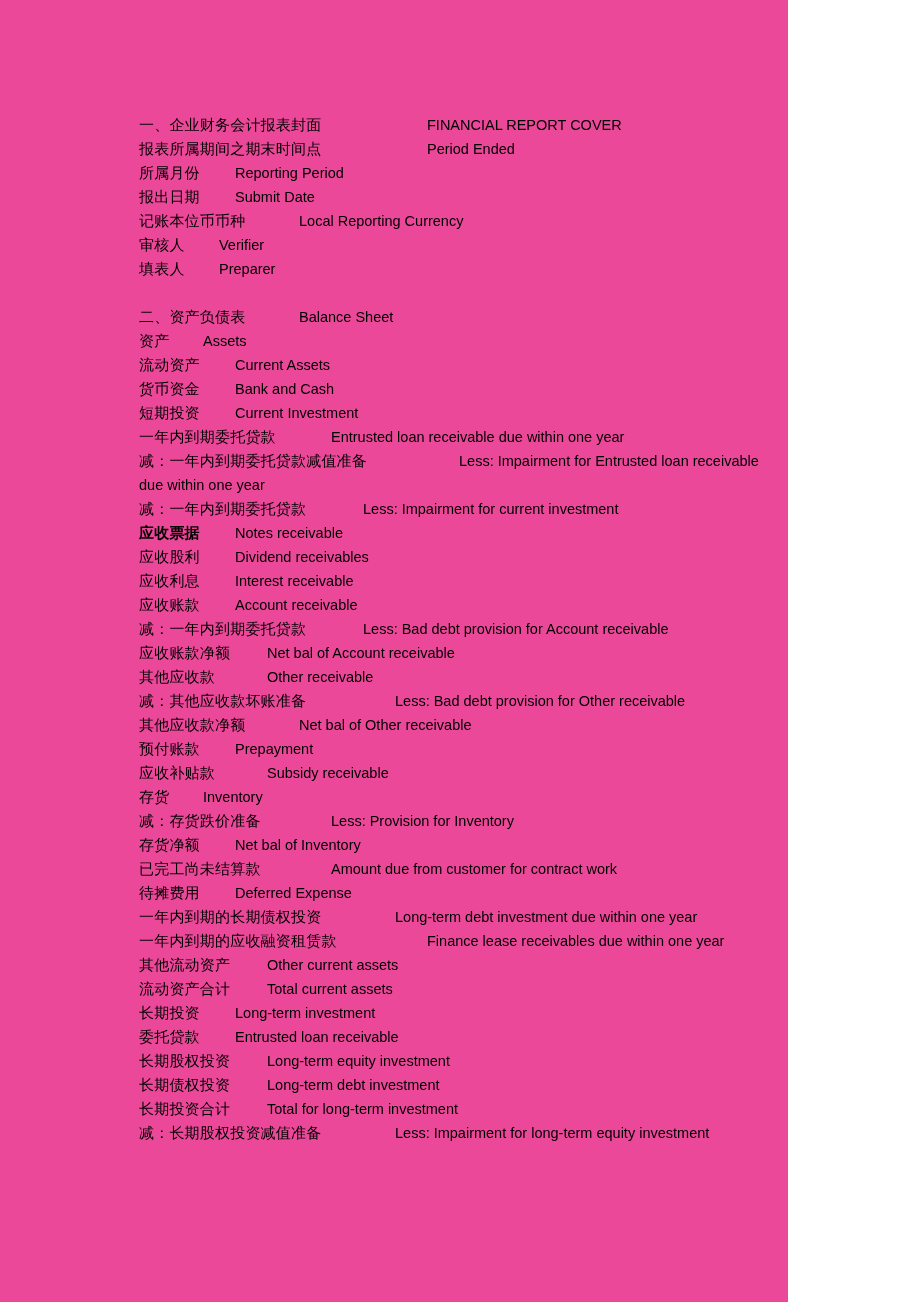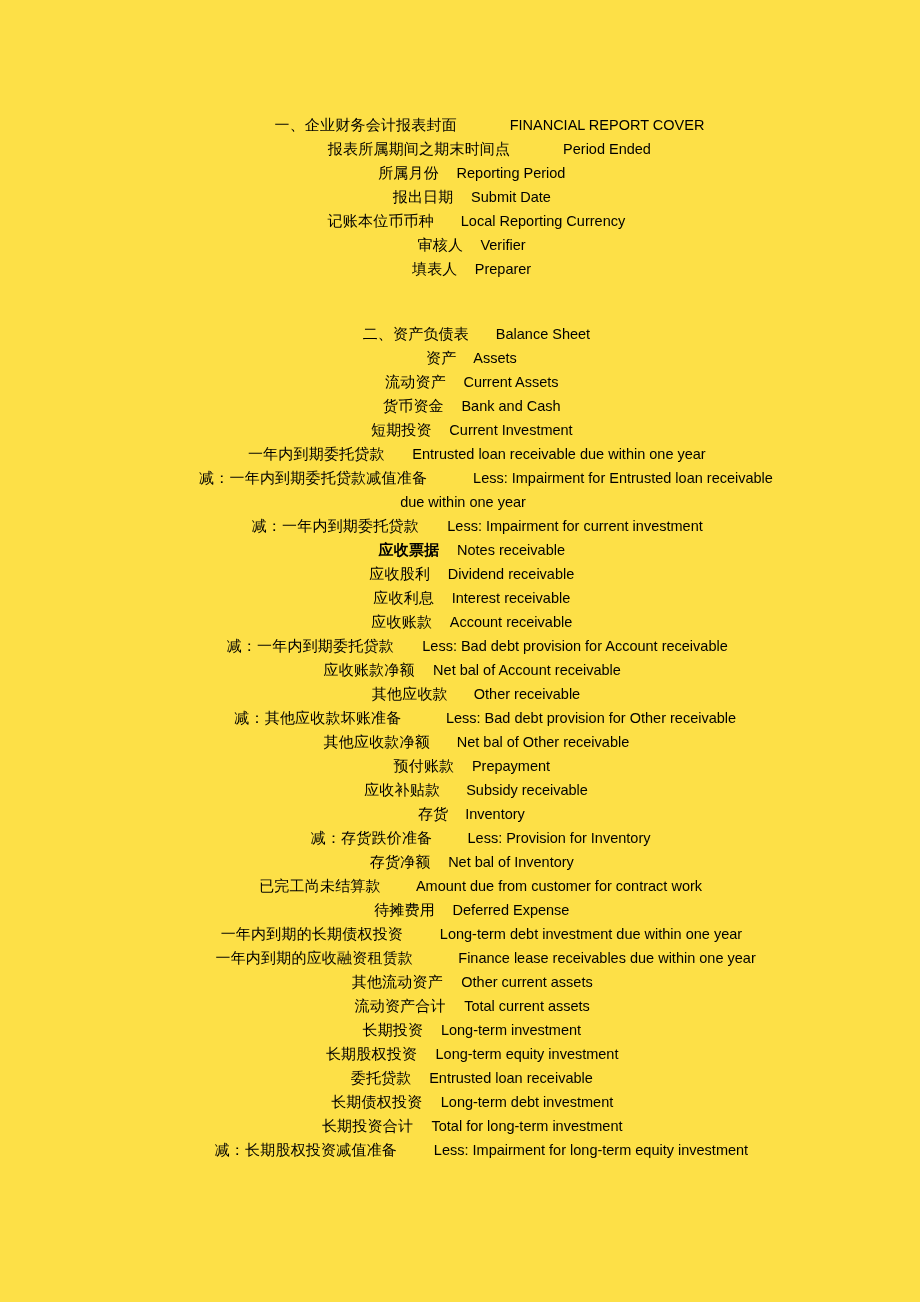--- a/index.html
+++ b/index.html
@@ -12,41 +12,40 @@
   body {
     width: 920px;
     height: 1302px;
     font-family: "DejaVu Sans", "Liberation Sans", sans-serif;
     color: #000000;
     -webkit-font-smoothing: antialiased;
   }
 
   .page {
     position: relative;
-    width: 920px;
+    width: 788px;
     height: 1302px;
-    background: #fde047;
+    background: #ec4899;
     box-sizing: border-box;
-    text-align: center;
   }
 
   .doc-body {
     position: absolute;
     left: 139px;
     top: 113px;
     width: 648px;
   }
 
   
   .section {
     margin: 0;
   }
 
   .section + .section {
-    margin-top: 41px; 
+    margin-top: 24px; 
   }
 
   
   .line {
     font-size: 15px;
     line-height: 24px;
     white-space: normal;
     word-spacing: 0;
   }
 
@@ -81,40 +80,40 @@
       <div class="section">
         <div class="line"><span class="zh" style="min-width: 160px;">二、资产负债表</span><span class="en">Balance Sheet</span></div>
         <div class="line"><span class="zh" style="min-width: 64px;">资产</span><span class="en">Assets</span></div>
         <div class="line"><span class="zh" style="min-width: 96px;">流动资产</span><span class="en">Current Assets</span></div>
         <div class="line"><span class="zh" style="min-width: 96px;">货币资金</span><span class="en">Bank and Cash</span></div>
         <div class="line"><span class="zh" style="min-width: 96px;">短期投资</span><span class="en">Current Investment</span></div>
         <div class="line"><span class="zh" style="min-width: 192px;">一年内到期委托贷款</span><span class="en">Entrusted loan receivable due within one year</span></div>
         <div class="line"><span class="zh" style="min-width: 320px;">减：一年内到期委托贷款减值准备</span><span class="en">Less: Impairment for Entrusted loan receivable due within one year</span></div>
         <div class="line"><span class="zh" style="min-width: 224px;">减：一年内到期委托贷款</span><span class="en">Less: Impairment for current investment</span></div>
         <div class="line"><span class="zh" style="min-width: 96px; font-weight: bold;">应收票据</span><span class="en">Notes receivable</span></div>
-        <div class="line"><span class="zh" style="min-width: 96px;">应收股利</span><span class="en">Dividend receivable</span></div>
+        <div class="line"><span class="zh" style="min-width: 96px;">应收股利</span><span class="en">Dividend receivables</span></div>
         <div class="line"><span class="zh" style="min-width: 96px;">应收利息</span><span class="en">Interest receivable</span></div>
         <div class="line"><span class="zh" style="min-width: 96px;">应收账款</span><span class="en">Account receivable</span></div>
         <div class="line"><span class="zh" style="min-width: 224px;">减：一年内到期委托贷款</span><span class="en">Less: Bad debt provision for Account receivable</span></div>
         <div class="line"><span class="zh" style="min-width: 128px;">应收账款净额</span><span class="en">Net bal of Account receivable</span></div>
         <div class="line"><span class="zh" style="min-width: 128px;">其他应收款</span><span class="en">Other receivable</span></div>
         <div class="line"><span class="zh" style="min-width: 256px;">减：其他应收款坏账准备</span><span class="en">Less: Bad debt provision for Other receivable</span></div>
         <div class="line"><span class="zh" style="min-width: 160px;">其他应收款净额</span><span class="en">Net bal of Other receivable</span></div>
         <div class="line"><span class="zh" style="min-width: 96px;">预付账款</span><span class="en">Prepayment</span></div>
         <div class="line"><span class="zh" style="min-width: 128px;">应收补贴款</span><span class="en">Subsidy receivable</span></div>
         <div class="line"><span class="zh" style="min-width: 64px;">存货</span><span class="en">Inventory</span></div>
         <div class="line"><span class="zh" style="min-width: 192px;">减：存货跌价准备</span><span class="en">Less: Provision for Inventory</span></div>
         <div class="line"><span class="zh" style="min-width: 96px;">存货净额</span><span class="en">Net bal of Inventory</span></div>
         <div class="line"><span class="zh" style="min-width: 192px;">已完工尚未结算款</span><span class="en">Amount due from customer for contract work</span></div>
         <div class="line"><span class="zh" style="min-width: 96px;">待摊费用</span><span class="en">Deferred Expense</span></div>
         <div class="line"><span class="zh" style="min-width: 256px;">一年内到期的长期债权投资</span><span class="en">Long-term debt investment due within one year</span></div>
         <div class="line"><span class="zh" style="min-width: 288px;">一年内到期的应收融资租赁款</span><span class="en">Finance lease receivables due within one year</span></div>
         <div class="line"><span class="zh" style="min-width: 128px;">其他流动资产</span><span class="en">Other current assets</span></div>
         <div class="line"><span class="zh" style="min-width: 128px;">流动资产合计</span><span class="en">Total current assets</span></div>
         <div class="line"><span class="zh" style="min-width: 96px;">长期投资</span><span class="en">Long-term investment</span></div>
+        <div class="line"><span class="zh" style="min-width: 96px;">委托贷款</span><span class="en">Entrusted loan receivable</span></div>
         <div class="line"><span class="zh" style="min-width: 128px;">长期股权投资</span><span class="en">Long-term equity investment</span></div>
-        <div class="line"><span class="zh" style="min-width: 96px;">委托贷款</span><span class="en">Entrusted loan receivable</span></div>
         <div class="line"><span class="zh" style="min-width: 128px;">长期债权投资</span><span class="en">Long-term debt investment</span></div>
         <div class="line"><span class="zh" style="min-width: 128px;">长期投资合计</span><span class="en">Total for long-term investment</span></div>
         <div class="line"><span class="zh" style="min-width: 256px;">减：长期股权投资减值准备</span><span class="en">Less: Impairment for long-term equity investment</span></div>
       </div>
     </div>
 </div>
 
 </body></html>

